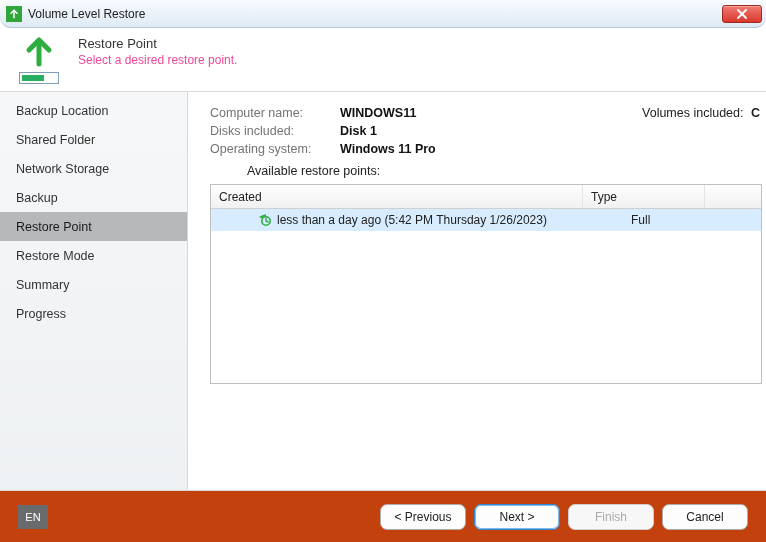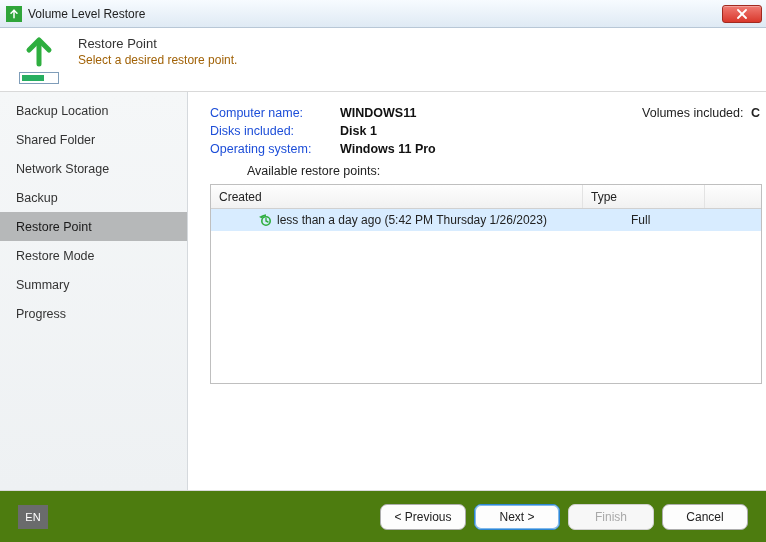--- a/index.html
+++ b/index.html
@@ -4,21 +4,21 @@
 <style>
   * { box-sizing: border-box; }
   html, body { margin:0; padding:0; font-family: "Segoe UI", Tahoma, sans-serif; font-size:12px; color:#222; }
   body { background:#fff; width:766px; height:542px; overflow:hidden; }
 
   
   .titlebar {
     height:28px;
     background: linear-gradient(#f7fbff, #dfeaf4);
     border-bottom:1px solid #b8c7d6;
-    display:flex; align-items:center; padding:0 4px 0 6px;
+    display:flex; align-items:center; padding:0 4px 0 6px;border-radius:11px;
   }
   .titlebar .app-icon {
     width:16px; height:16px; background:#2fa53a; display:flex; align-items:center; justify-content:center; margin-right:6px;
   }
   .titlebar .app-icon svg { width:12px; height:12px; }
   .titlebar .title-text { flex:1; font-size:12px; color:#222; }
   .close-btn {
     width:40px; height:18px; border-radius:3px;
     background: linear-gradient(#f07b73, #d9382c);
     border:1px solid #a12a20;
@@ -36,42 +36,42 @@
   .header .big-icon { width:50px; flex:0 0 50px; display:flex; flex-direction:column; align-items:center; }
   .header .big-icon svg { width:34px; height:34px; }
   .header .progress-bar {
     width:40px; height:12px; border:1px solid #7f9db9; margin-top:4px; background:#fff; position:relative;
   }
   .header .progress-bar::after {
     content:""; position:absolute; left:2px; top:2px; height:6px; width:22px; background:#27ae60;
   }
   .header .htxt { margin-left:14px; margin-top:2px; }
   .header .htxt .h1 { font-size:13px; color:#333; margin-bottom:2px; }
-  .header .htxt .h2 { font-size:12px; color:#a16207; }
+  .header .htxt .h2 { font-size:12px; color:#ec4899; }
 
   
   .body { display:flex; height:398px; }
 
   
   .sidebar {
     width:188px; flex:0 0 188px;
     background: linear-gradient(#f5f7f8, #eef1f3);
     border-right:1px solid #d5d9dd;
     padding-top:4px;
   }
   .sidebar .item {
     height:29px; display:flex; align-items:center; padding:0 16px;
     font-size:12.5px; color:#333;
   }
   .sidebar .item.active { background:#b6b8b9; color:#1a1a1a; }
 
   
   .main { flex:1; padding:14px 18px 8px 22px; position:relative; }
   .info-table { display:grid; grid-template-columns:130px auto; row-gap:4px; font-size:12.5px; }
-  .info-table .label { color:#1d4ed8; }
+  .info-table .label { color:#737373; }
   .info-table .value { font-weight:600; color:#111; }
   .volumes { position:absolute; right:20px; top:14px; font-size:12.5px; white-space:nowrap; }
   .volumes b { font-weight:600; margin-left:4px; }
   .avail { margin-top:8px; font-size:12.5px;margin-left:37px; }
 
   .grid {
     margin-top:6px; border:1px solid #bfbfbf; height:200px; background:#fff; overflow:hidden;
   }
   .grid .ghead {
     display:flex; height:24px; background:linear-gradient(#fefefe,#f1f1f1);
@@ -88,21 +88,21 @@
   }
   .grow .cell { padding:0 8px; display:flex; align-items:center; }
   .grow .cell.c1 { flex:0 0 372px; }
   .grow .cell.c2 { flex:0 0 122px; }
   .grow .cell.c3 { flex:1; }
   .row-icon { width:14px; height:14px; margin-right:4px; display:inline-flex; align-items:center; justify-content:center; }
   .row-icon svg { width:14px; height:14px; }
 
   
   .footer {
-    height:52px; background:#4d7c0f; border-top:1px solid #d9d9d9;
+    height:52px; background:#c2410c; border-top:1px solid #d9d9d9;
     display:flex; align-items:center; padding:8px 18px; gap:8px;
   }
   .lang-badge {
     width:30px; height:24px; background:#6a6b6c; color:#fff; font-size:11px;
     display:flex; align-items:center; justify-content:center; font-weight:500;
   }
   .spacer { flex:1; }
   .btn {
     min-width:86px; height:26px; padding:0 12px;
     background:#fdfdfd; border:1px solid #adadad; border-radius:7px;

